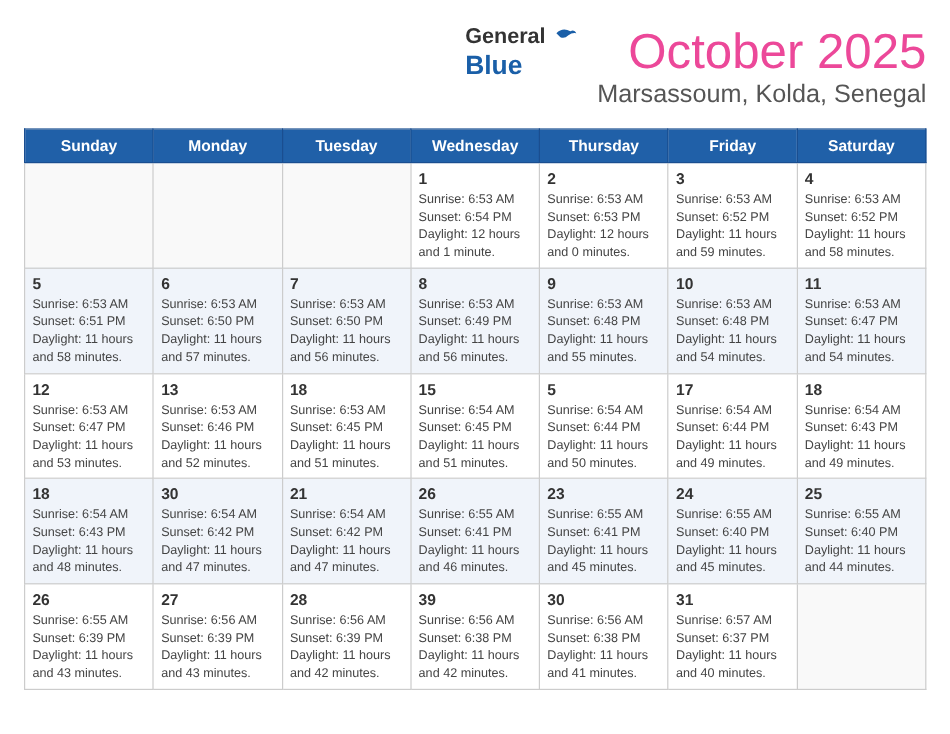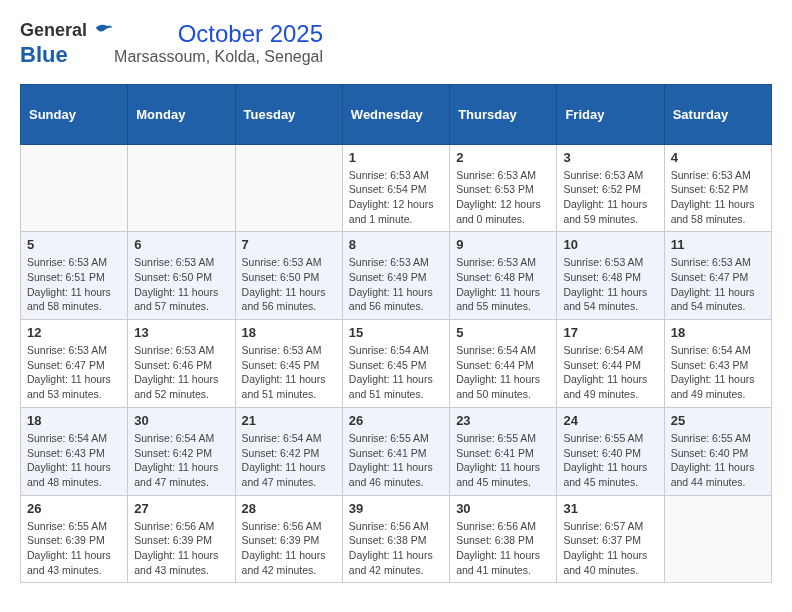--- a/index.html
+++ b/index.html
@@ -5,23 +5,24 @@
     * { box-sizing: border-box; margin: 0; padding: 0; }
     body {
       font-family: Arial, sans-serif;
       background: #fff;
       width: 792px;
       min-height: 612px;
       padding: 20px;
     }
     .header {
       display: flex;
-      justify-content: flex-start;
+      justify-content: flex-end;
       align-items: flex-start;
       margin-bottom: 16px;
+      gap: 16px;
     }
     .logo {
       display: flex;
       align-items: center;
     }
     .logo-text {
       font-size: 18px;
       font-weight: bold;
       line-height: 1.2;
     }
@@ -29,38 +30,38 @@
     .logo-blue { color: #1a5fa8; }
     .logo-icon {
       width: 20px;
       height: 20px;
       margin-left: 2px;
     }
     .title-block {
       text-align: right;
     }
     .month-title {
-      font-size: 24px;
-      color: #1d4ed8;
+      font-size: 41px;
+      color: #ec4899;
       font-weight: normal;
     }
     .subtitle {
-      font-size: 16px;
+      font-size: 21px;
       color: #555;
     }
     .calendar {
       width: 100%;
       border-collapse: collapse;
       border: 1px solid #ccc;
     }
     .calendar th {
       background-color: #2060a8;
       color: #fff;
-      text-align: left;
-      padding: 22px 8px;
+      text-align: center;
+      padding: 6px 8px;
       font-size: 13px;
       border: 1px solid #1a4e90;
     }
     .calendar td {
       vertical-align: top;
       padding: 5px 6px;
       border: 1px solid #ccc;
       font-size: 11px;
       color: #333;
       width: calc(100% / 7);

